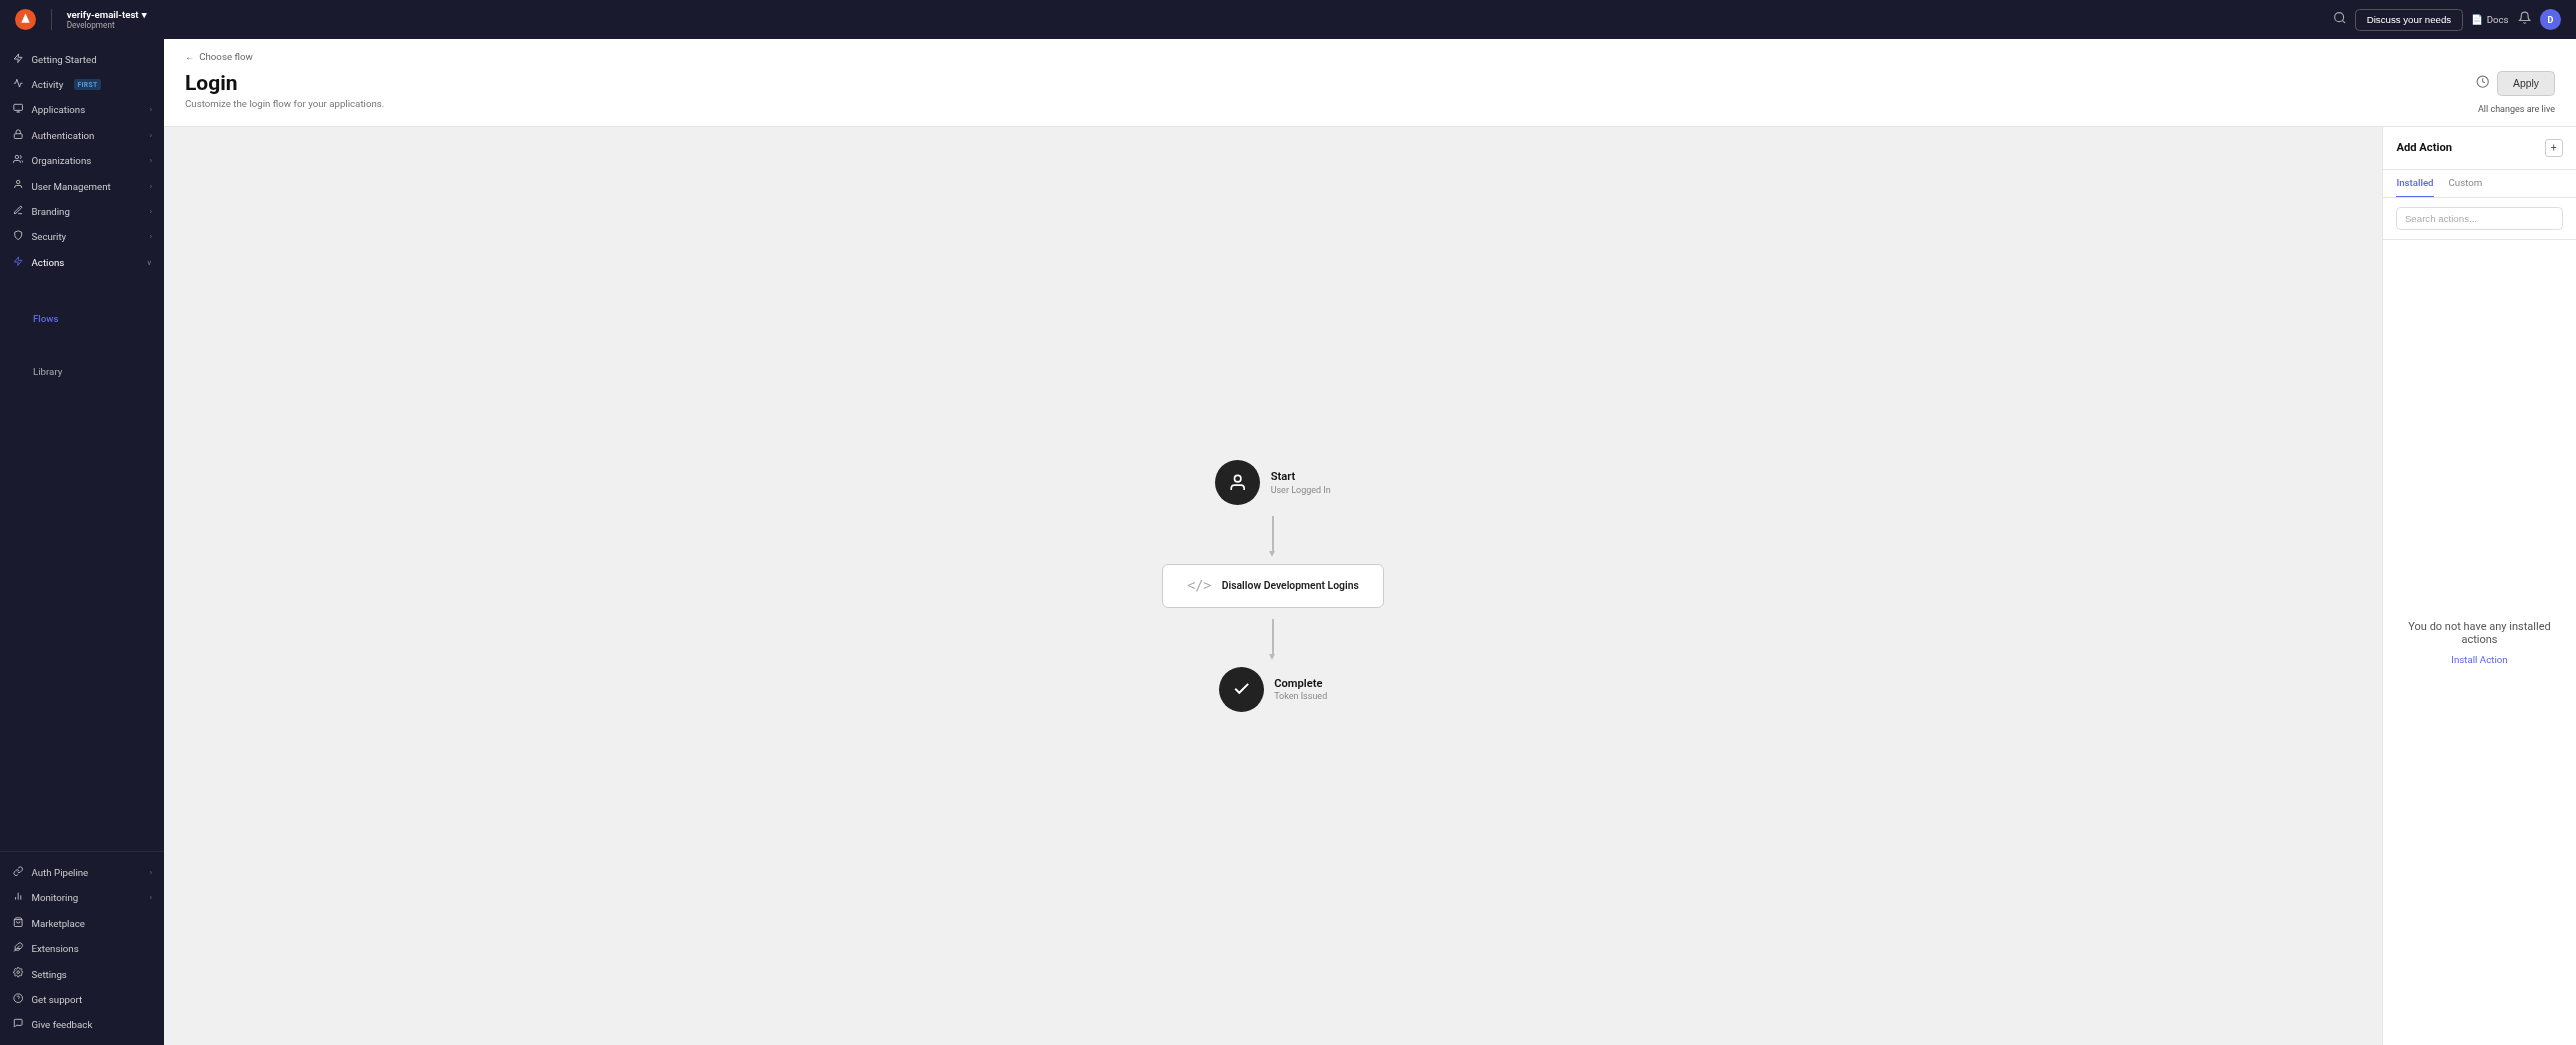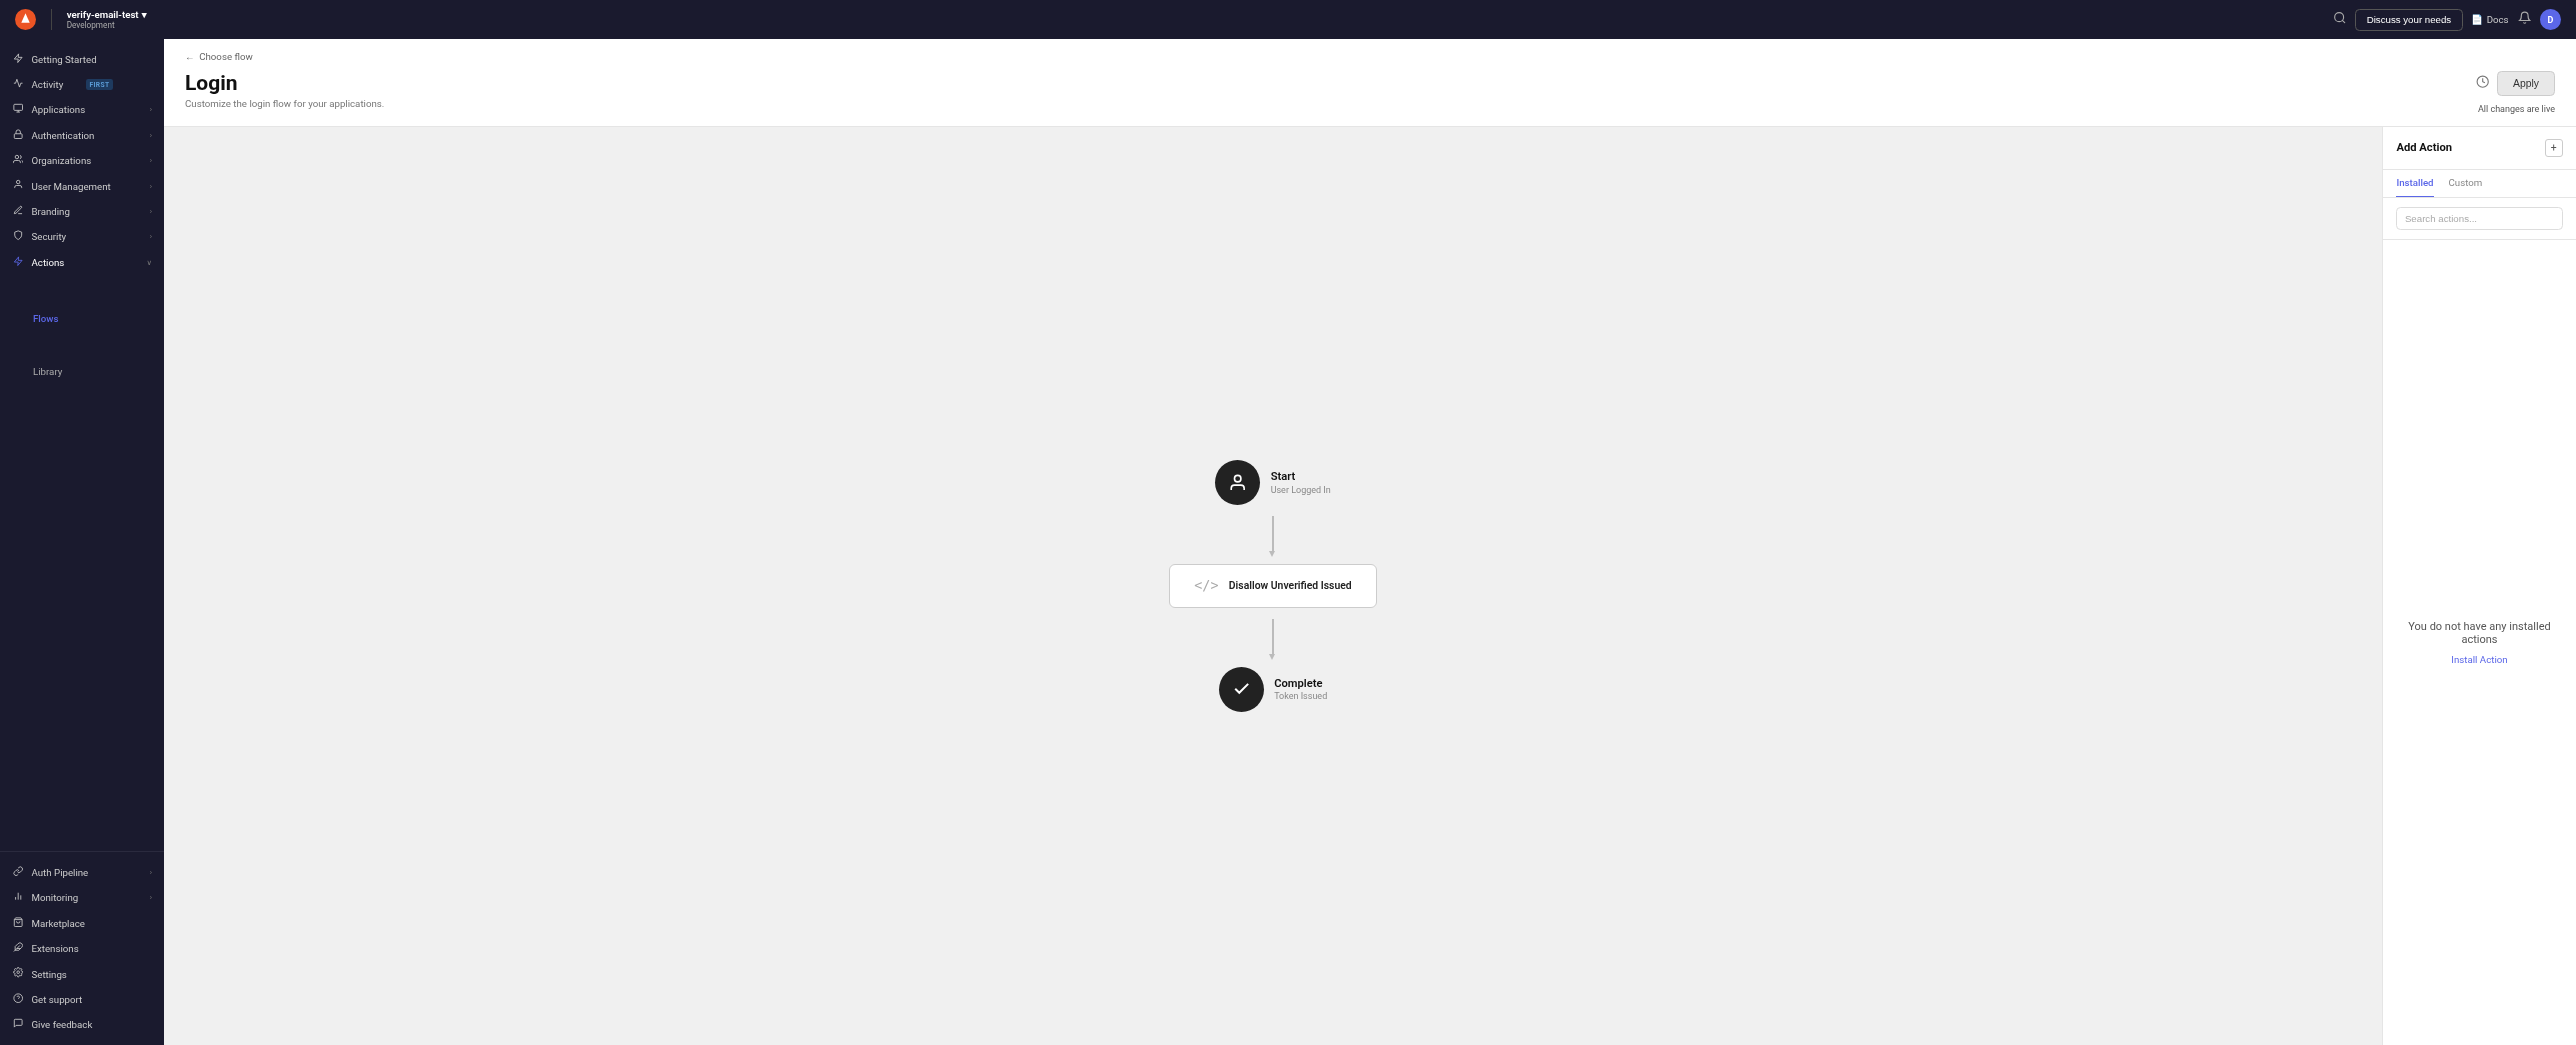--- a/index.html
+++ b/index.html
@@ -86,21 +86,21 @@
     .sidebar-sub-item.active { color: #5b67e8; font-weight: 500; }
 
     .first-badge {
       background: #1e3a5f;
       color: #5b9bd5;
       font-size: 6.7px;
       font-weight: 700;
       padding: 1.5px 3.7px;
       border-radius: 2.2px;
       letter-spacing: 0.4px;
-      margin-left: 15px;
+      margin-left: 3px;
     }
 
     .sidebar-bottom {
       margin-top: auto;
       padding-top: 7.5px;
       border-top: 0.7px solid #2a2a3e;
     }
 
     
     .main-content {
@@ -580,21 +580,21 @@
             <div>
               <div class="flow-node-label">Start</div>
               <div class="flow-node-sublabel">User Logged In</div>
             </div>
           </div>
 
           <div class="flow-arrow"></div>
 
           <div class="flow-node-box">
             <div class="flow-node-box-icon">&lt;/&gt;</div>
-            <div class="flow-node-box-label">Disallow Unverified Issued</div>
+            <div class="flow-node-box-label">Disallow Development Logins</div>
           </div>
 
           <div class="flow-arrow"></div>
 
           <div class="flow-node-start">
             <div class="checkmark-circle">
               <svg width="19.4" height="19.4" viewBox="0 0 24 24" fill="none" stroke="white" stroke-width="2.5">
                   <polyline points="20 6 9 17 4 12"></polyline>
                 </svg>
             </div>

